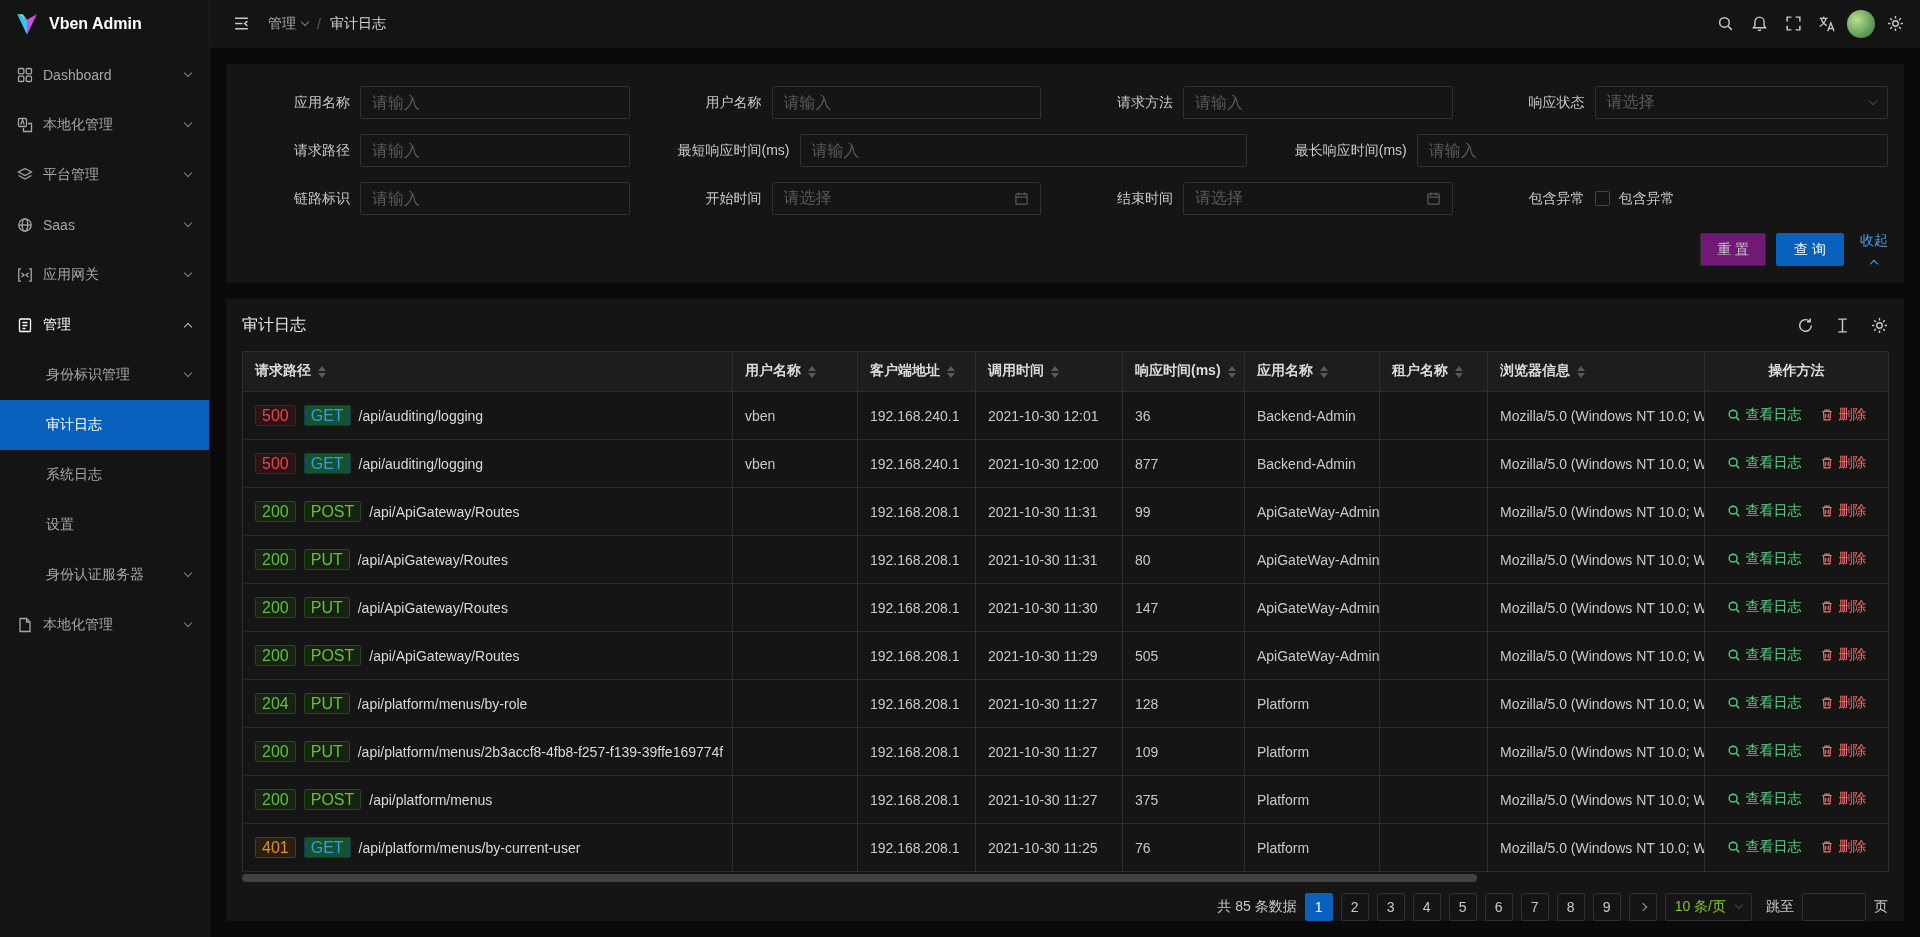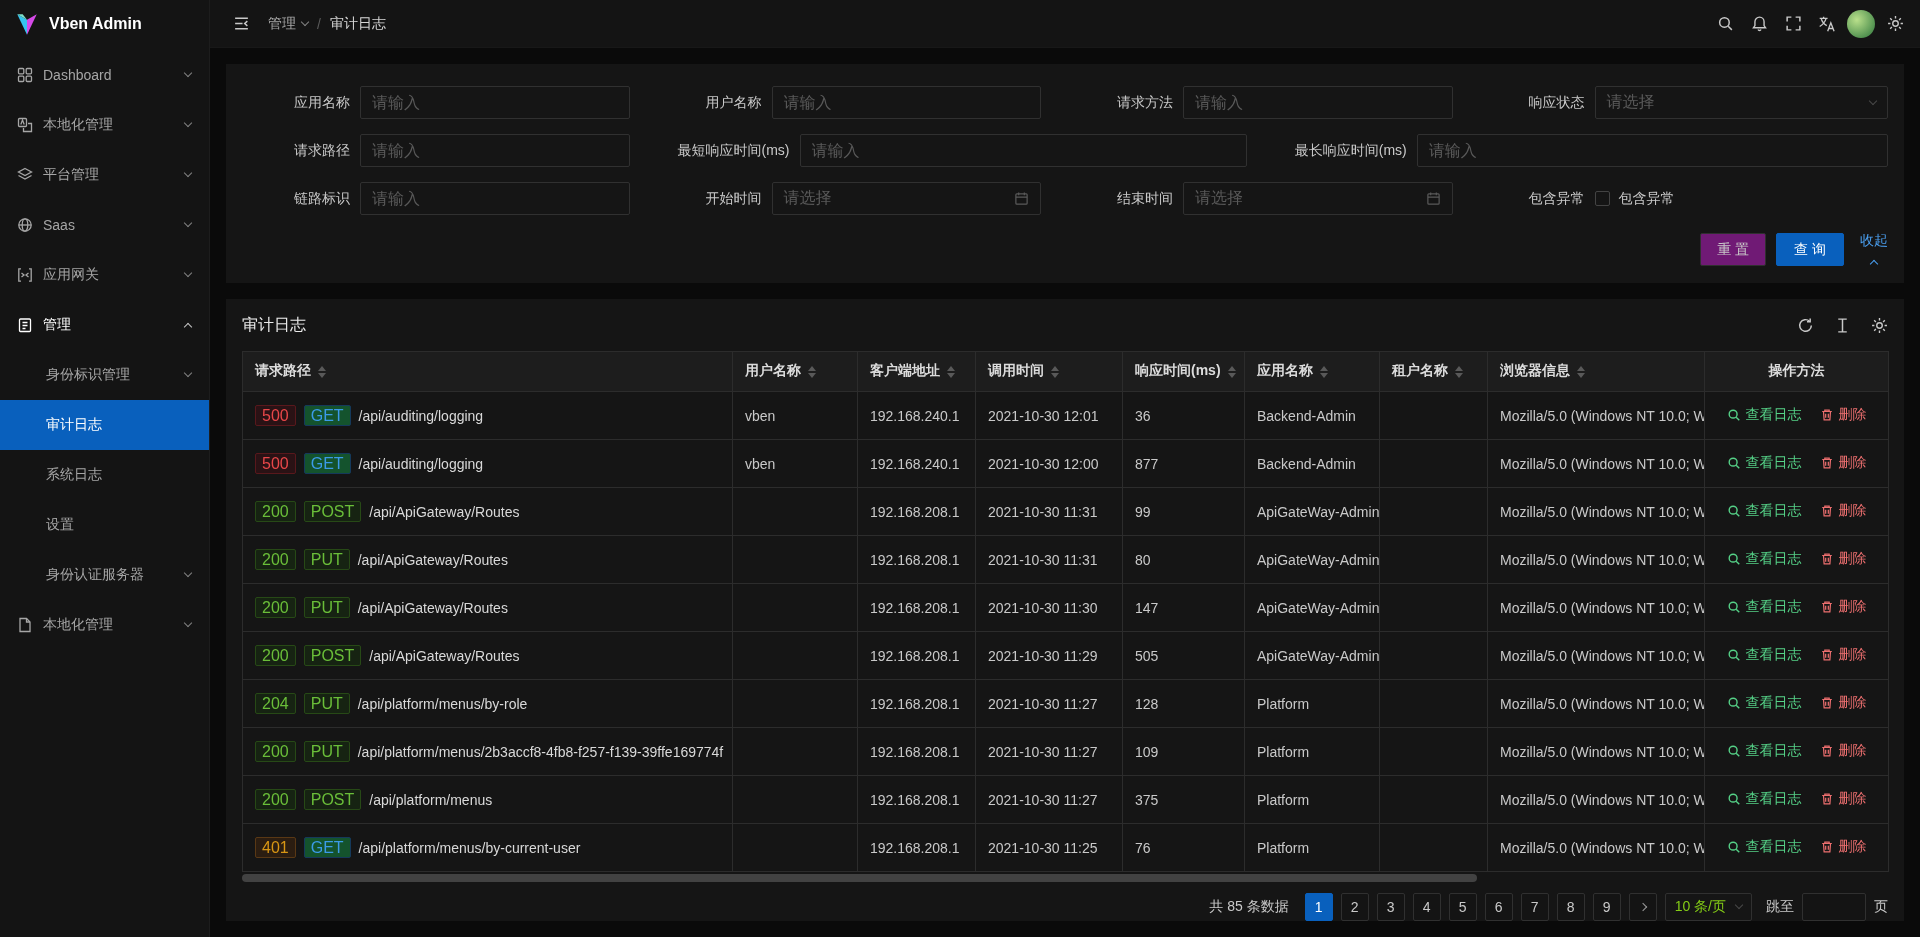--- a/index.html
+++ b/index.html
@@ -123,21 +123,21 @@
   .act-view { color:#55d187; }
   .act-del  { color:#ed6f6f; }
 
   .h-scrollbar { height:10px; min-height:10px; position:relative; margin-top:1px; }
   .h-thumb { position:absolute; left:0; top:1px; height:8px; width:75%; background:#424242; border-radius:4px; }
 
   .pagination {
     height:47px; min-height:47px; display:flex; align-items:center; justify-content:flex-end; gap:8px;
     color:#c9c9c9;
   }
-  .pg-total { margin-right:8px; }
+  .pg-total { }
   .page-item {
     min-width:28px; height:28px; padding:0 4px; background:#141414; color:#c9c9c9;
     border:1px solid #303030; border-radius:2px; text-align:center;
   }
   .page-item.active { background:#0960bd; border-color:#0960bd; color:#fff; }
   .page-next { display:inline-flex; align-items:center; justify-content:center; }
   .page-size { height:28px; border:1px solid #303030; border-radius:2px; display:flex; align-items:center; gap:10px; padding:0 9px; cursor:pointer; color:#84cc16;text-align:center; }
   .page-size .caret { color:#595959; }
   .jump-label { margin-left:6px; }
   .jump-input { width:64px; height:28px; background:#141414; border:1px solid #303030; border-radius:2px; color:#d9d9d9; padding:0 8px; outline:none; }

